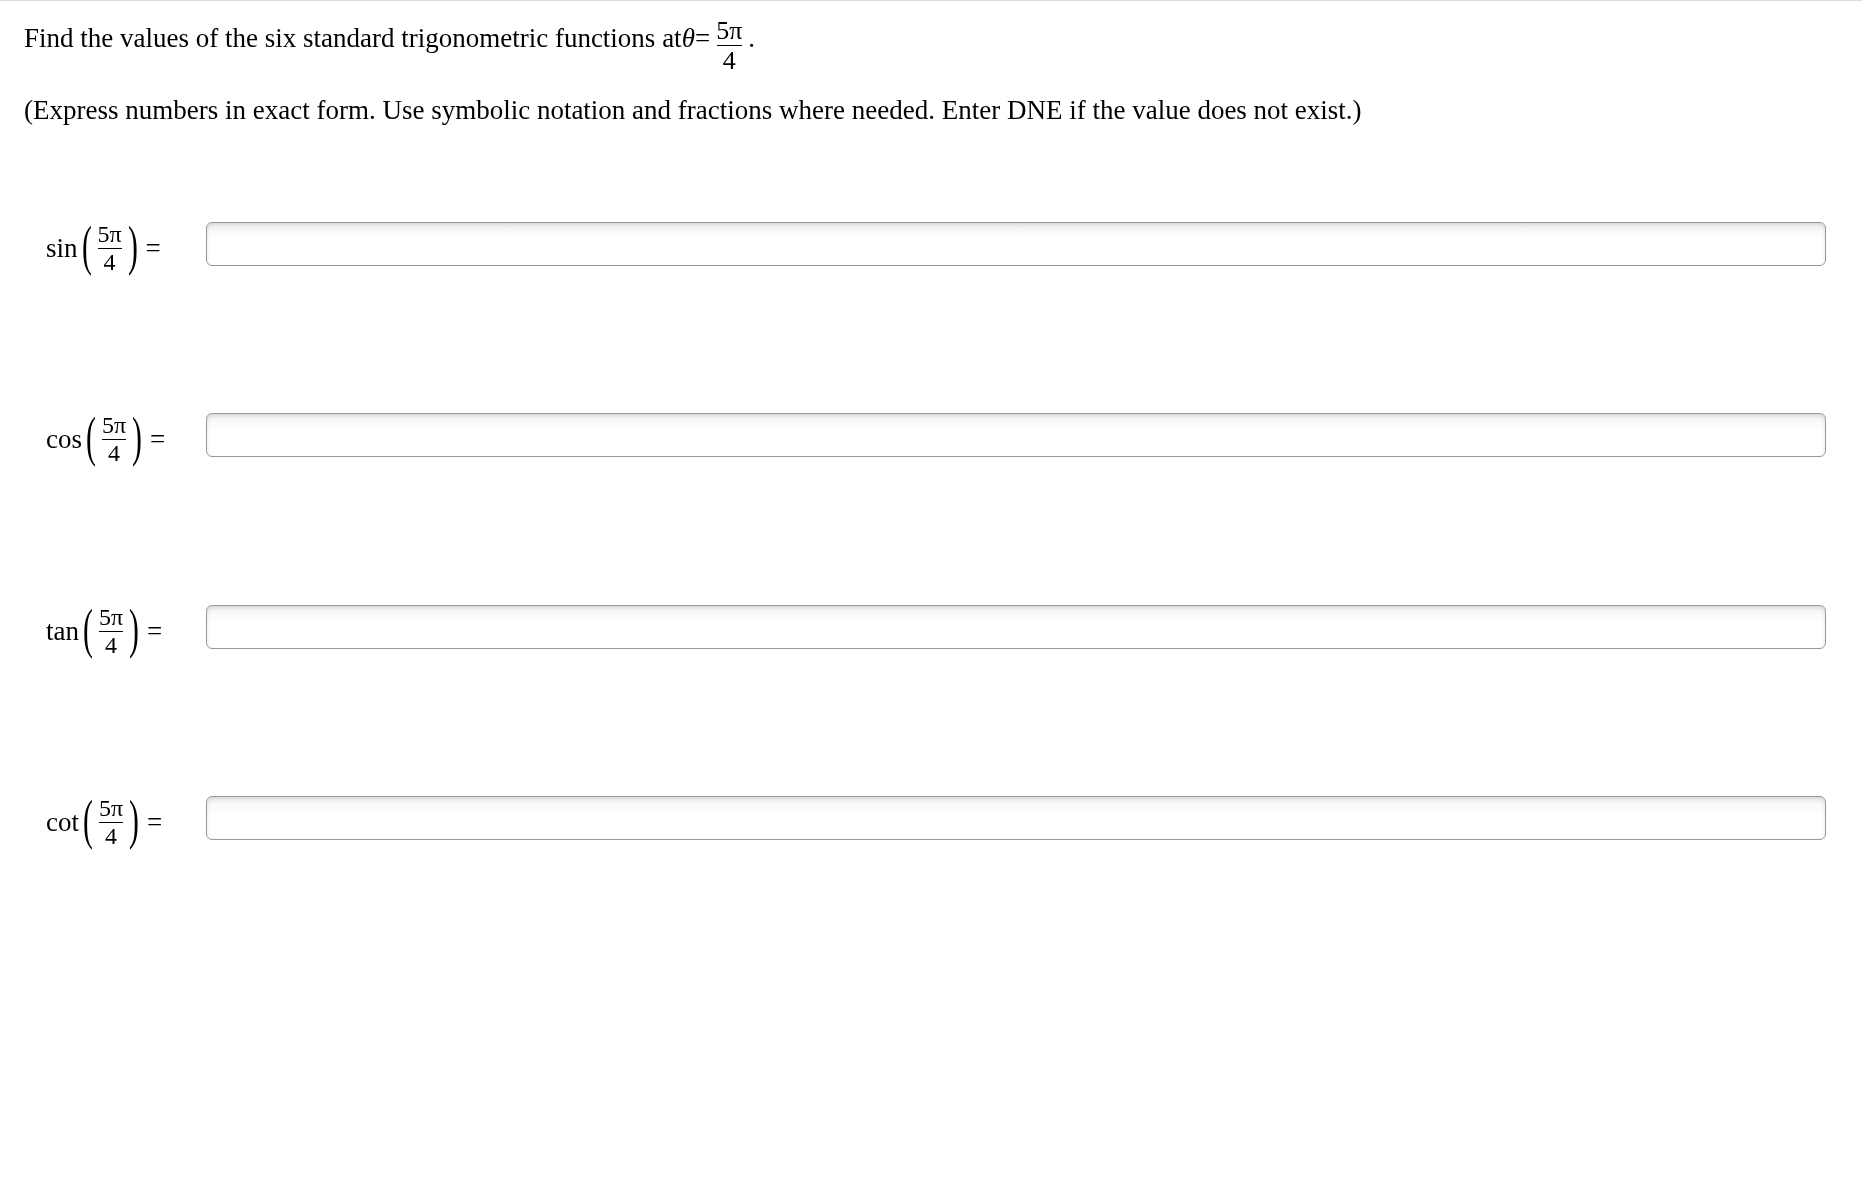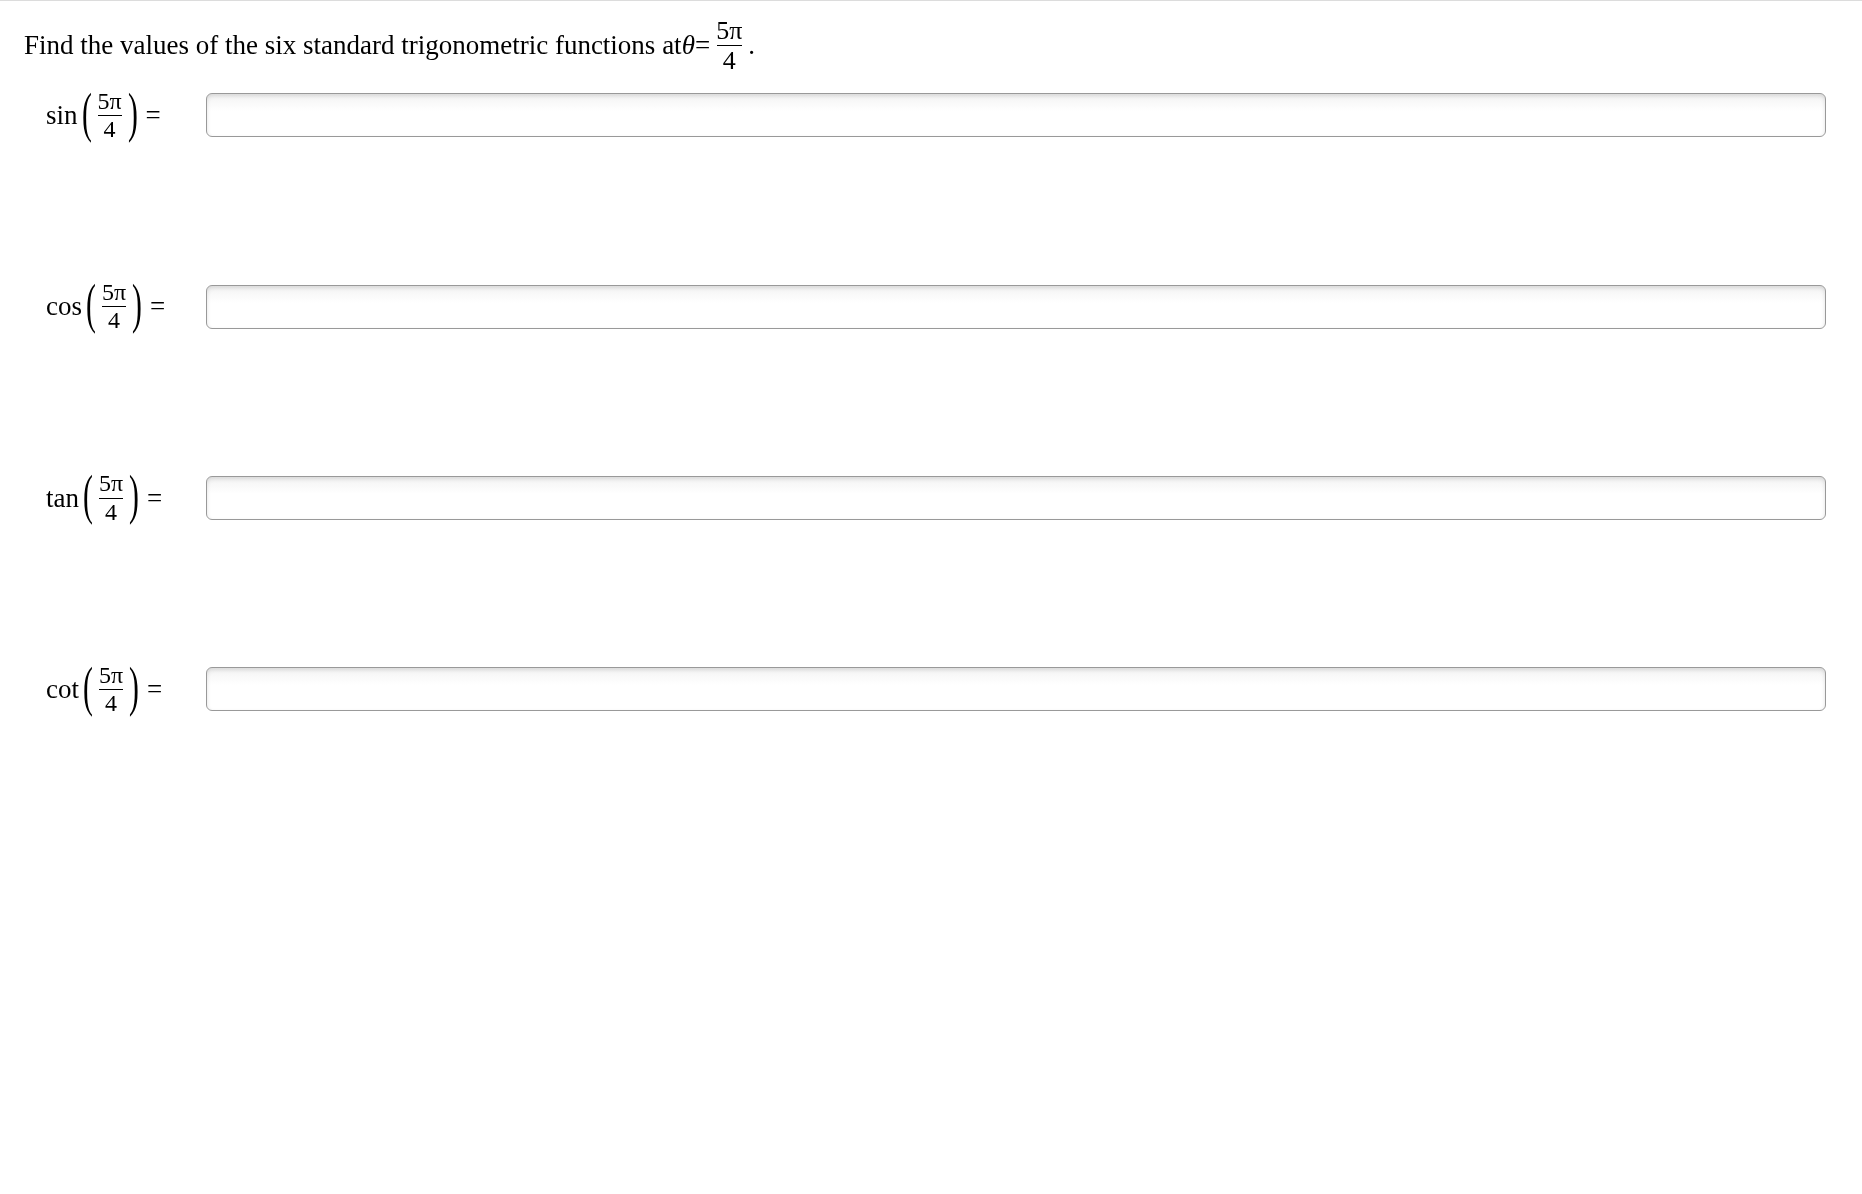--- a/index.html
+++ b/index.html
@@ -12,21 +12,20 @@
   }
   .container {
     padding: 16px 24px 40px 24px;
     border-top: 1px solid #dcdcdc;
   }
   .question-line {
     font-size: 27px;
     line-height: 1.6;
     margin-bottom: 14px;
     display: flex;
-    align-items: center;
     flex-wrap: wrap;
   }
   .instruction-line {
     font-size: 27px;
     line-height: 1.6;
     margin-bottom: 90px;
   }
   .theta { font-style: italic; }
   .frac {
     display: inline-flex;
@@ -42,21 +41,20 @@
   }
   .frac .den {
     border-top: 1.5px solid #000;
     padding: 1px 6px 0 6px;
   }
   .answer-list {
     padding-left: 22px;
   }
   .answer-row {
     display: flex;
-    align-items: center;
     margin-bottom: 138px;
   }
   .answer-row:last-child { margin-bottom: 17px; }
   .label-expr {
     display: flex;
     align-items: center;
     font-size: 27px;
     min-width: 160px;
     white-space: nowrap;
   }
@@ -107,20 +105,21 @@
     <span> = </span>
     <span class="frac">
       <span class="num">
         <span>5π</span>
       </span>
       <span class="den">4</span>
     </span>
     <span>.</span>
   </div>
 
+  <div class="instruction-line">(Express numbers in exact form. Use symbolic notation and fractions where needed. Enter DNE if the value does not exist.)</div>
 
   <div class="answer-list">
 
     <div class="answer-row">
       <div class="label-expr">
         <span class="fn">sin</span>
         <span class="paren">(</span>
         <span class="frac-small">
           <span class="num">5π</span>
           <span class="den">4</span>

